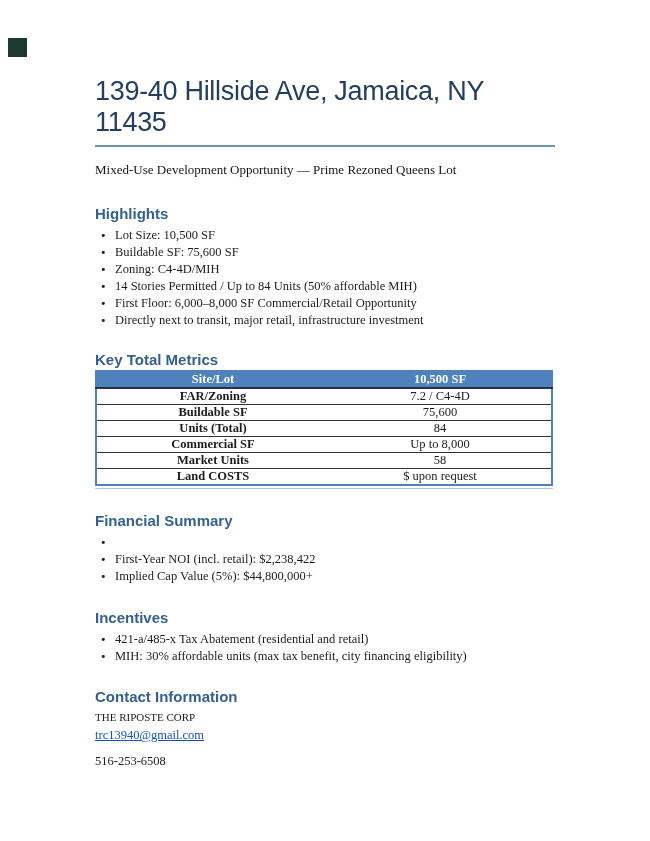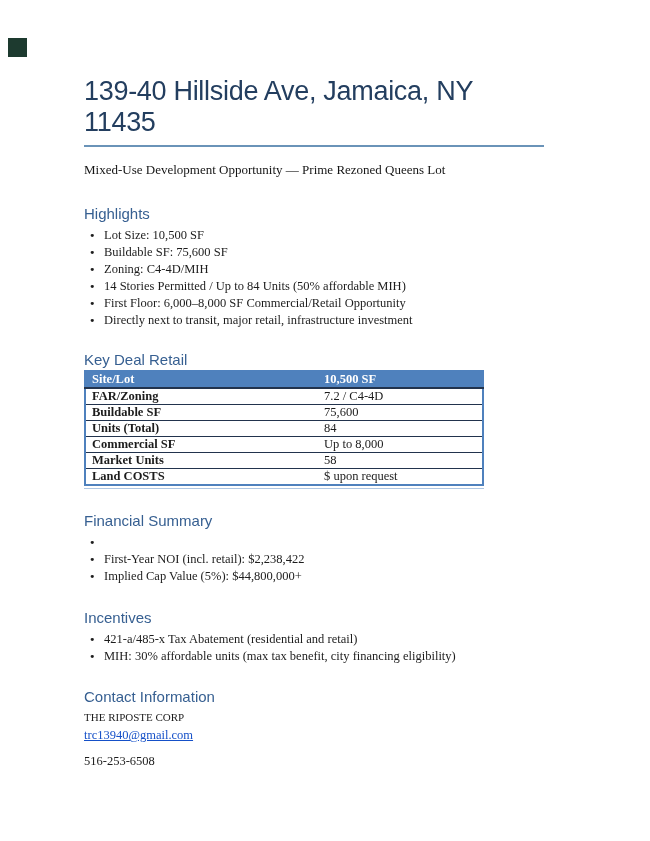--- a/index.html
+++ b/index.html
@@ -5,51 +5,51 @@
   * { margin: 0; padding: 0; box-sizing: border-box; }
   html, body { background: #ffffff; }
   body {
     width: 650px; height: 841px; position: relative; overflow: hidden;
     font-family: "Liberation Serif", serif; color: #1c1c1c;
   }
   .corner-mark {
     position: absolute; left: 8px; top: 38px; width: 19px; height: 19px;
     background: #1d3a2f;
   }
-  .content { position: absolute; left: 84px; top: 0; width: 460px; }
+  .content { position: absolute; left: 95px; top: 0; width: 460px; }
 
   .title {
     margin-top: 76px;
     font-family: "Liberation Sans", sans-serif;
     font-size: 27px; font-weight: 500; letter-spacing: -0.3px;
     color: #233e5f; line-height: 31px;
     padding-bottom: 7px;
     border-bottom: 2px solid #6a93b8;
   }
   .subtitle {
     margin-top: 15px; font-size: 13px; line-height: 16px; color: #151515;
   }
   h2.section-heading {
     font-family: "Liberation Sans", sans-serif;
-    font-size: 15px; font-weight: normal; color: #365f91; line-height: 16px;
+    font-size: 15px; font-weight: bold; color: #365f91; line-height: 16px;
   }
   .h-highlights { margin-top: 28px; }
   .h-metrics    { margin-top: 23px; }
   .h-financial  { margin-top: 24px; }
   .h-incentives { margin-top: 25px; }
   .h-contact    { margin-top: 24px; }
 
   ul.bullets { list-style: none; margin-top: 5px; }
   ul.bullets li { display: flex; font-size: 12.5px; line-height: 17px; }
   ul.bullets .bullet {
     width: 20px; flex: 0 0 20px; padding-left: 5px; font-size: 11px;
     font-family: "DejaVu Sans", sans-serif;
   }
 
-  .metrics-table-wrap { margin-top: 2px; width: 400px; }
+  .metrics-table-wrap { margin-top: 2px; width: 458px; text-align: center; }
   table.metrics { width: 100%; border-collapse: collapse; }
   table.metrics td {
     font-size: 12.5px; line-height: 13px; padding: 1px 6px; height: 15px;
     border-bottom: 1px solid #22334d;
   }
   table.metrics td.label { width: 233px; font-weight: bold; }
   table.metrics { border: 2px solid #4f81bd; }
   table.metrics tr.head td {
     background: #4f81bd; color: #ffffff; font-weight: bold;
     border-bottom: 2px solid #22334d;
@@ -95,21 +95,21 @@
     <li>
         <span class="bullet">•</span>
         <span>First Floor: 6,000–8,000 SF Commercial/Retail Opportunity</span>
       </li>
     <li>
         <span class="bullet">•</span>
         <span>Directly next to transit, major retail, infrastructure investment</span>
       </li>
   </ul>
 
-  <h2 class="section-heading h-metrics">Key Deal Retail</h2>
+  <h2 class="section-heading h-metrics">Key Total Metrics</h2>
   <div class="metrics-table-wrap">
     <table class="metrics">
       <tbody>
         <tr class="head">
           <td class="label">Site/Lot</td>
           <td>10,500 SF</td>
         </tr>
         <tr>
           <td class="label">FAR/Zoning</td>
           <td>7.2 / C4-4D</td>

